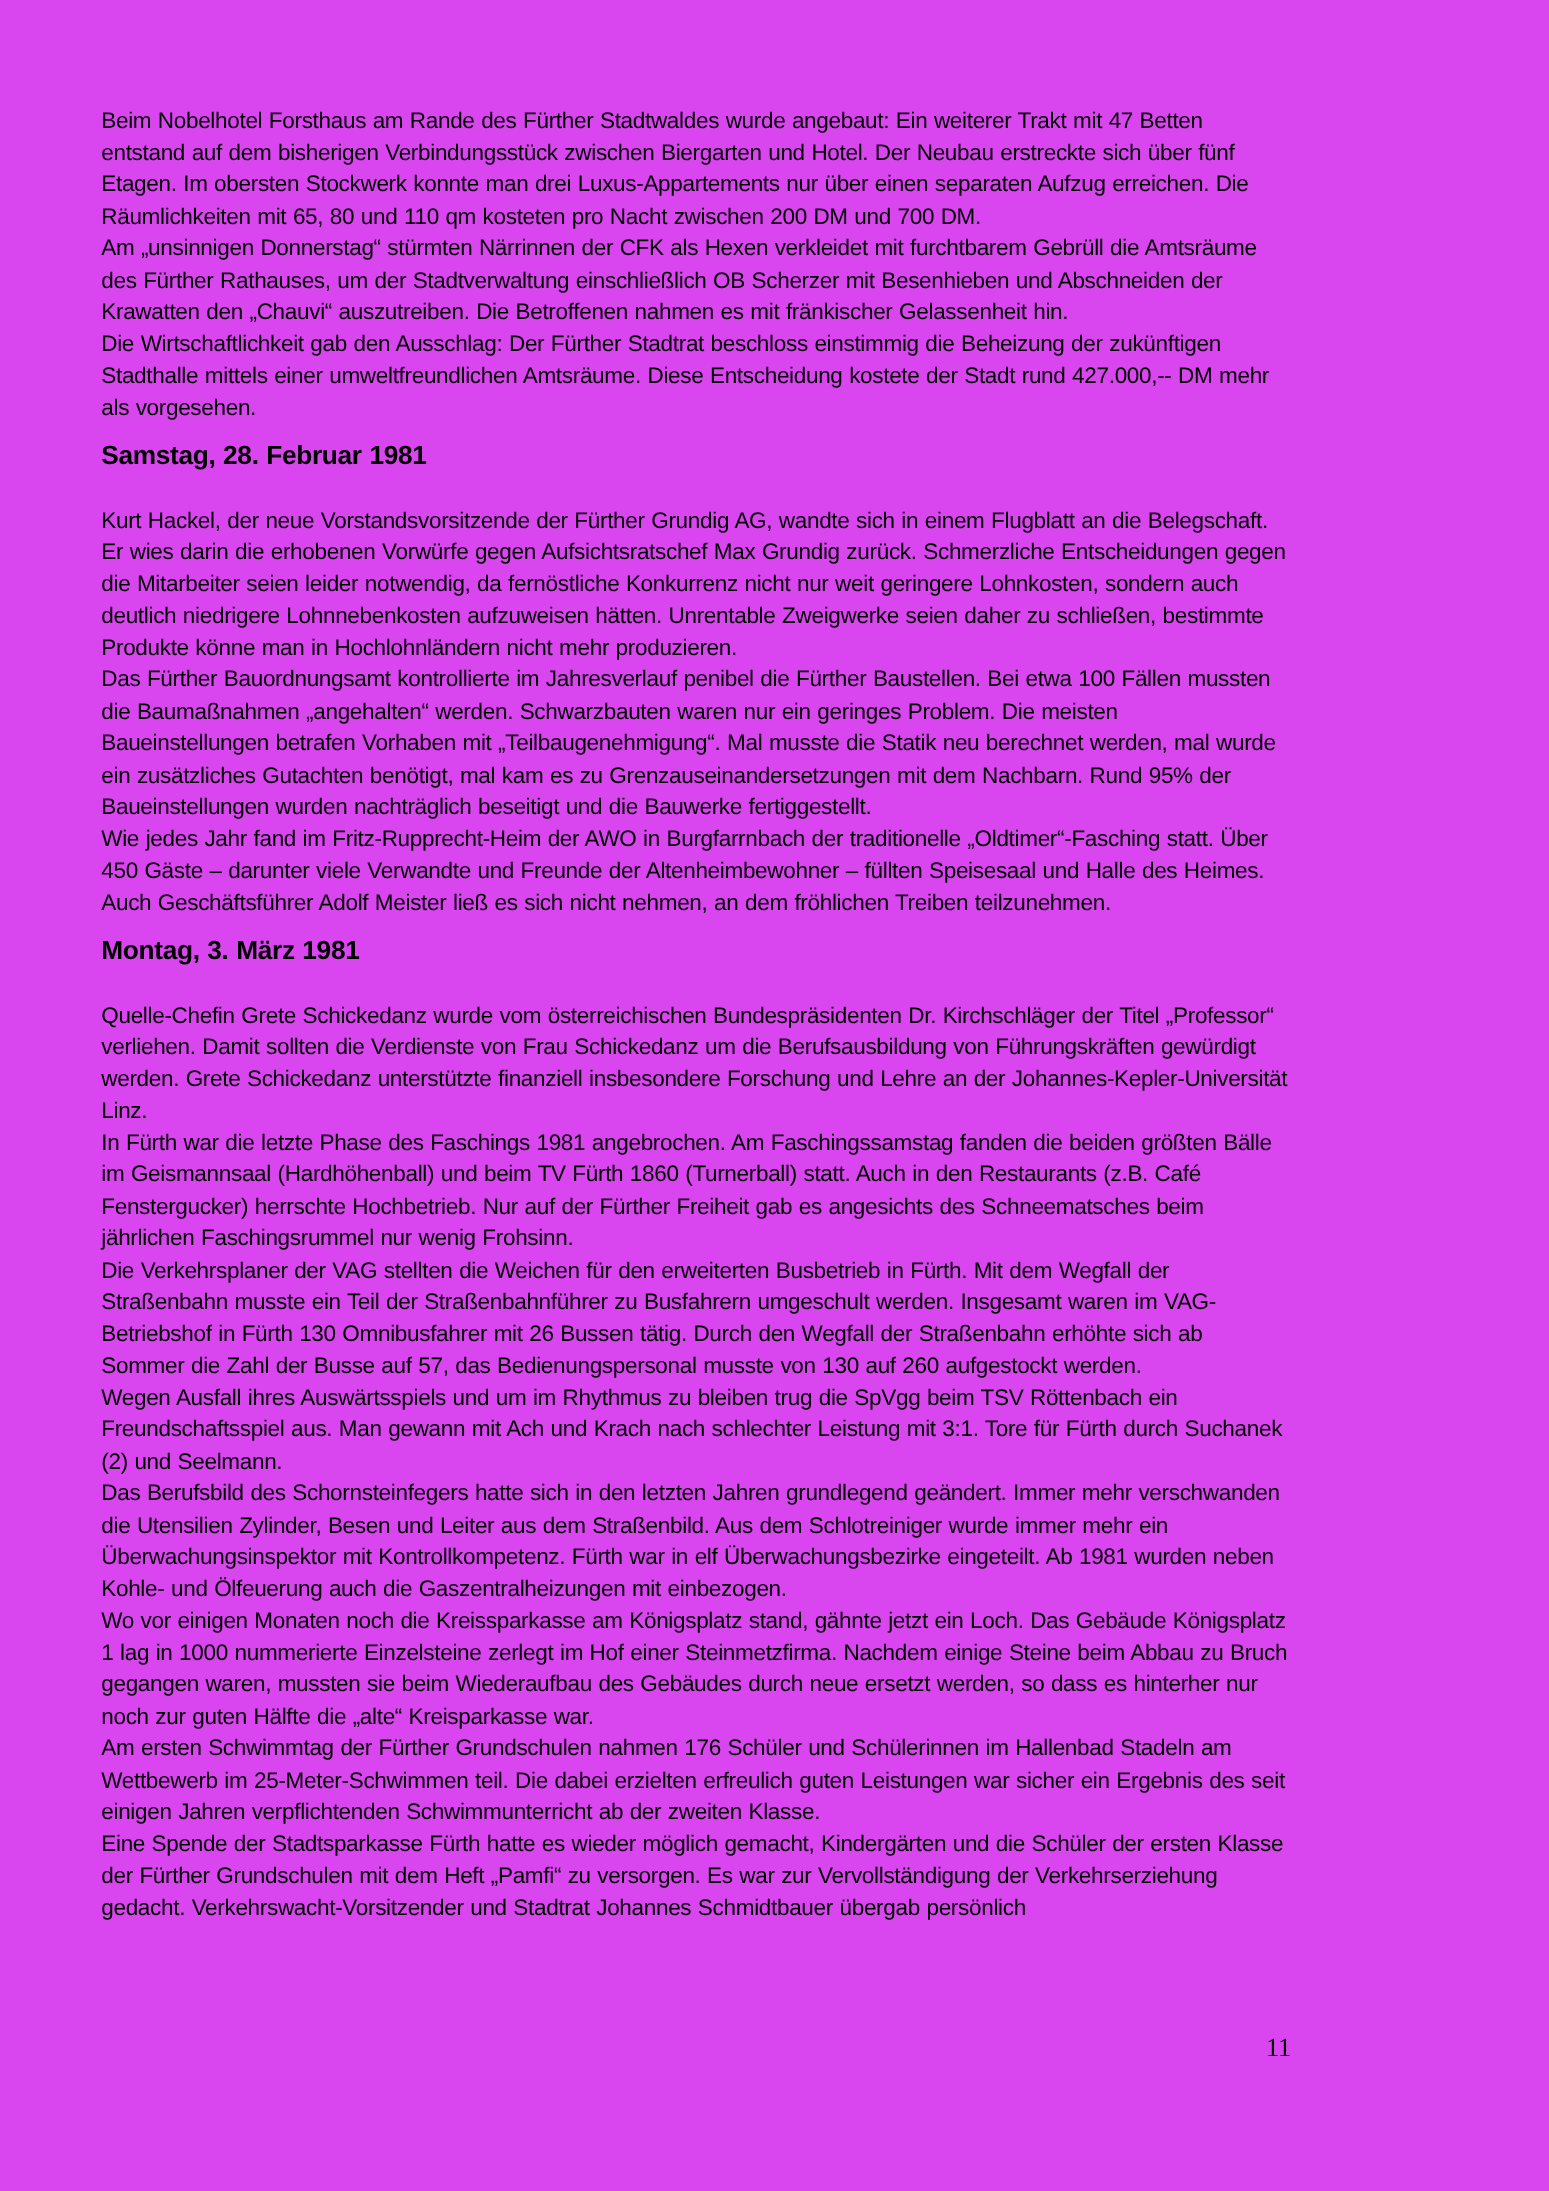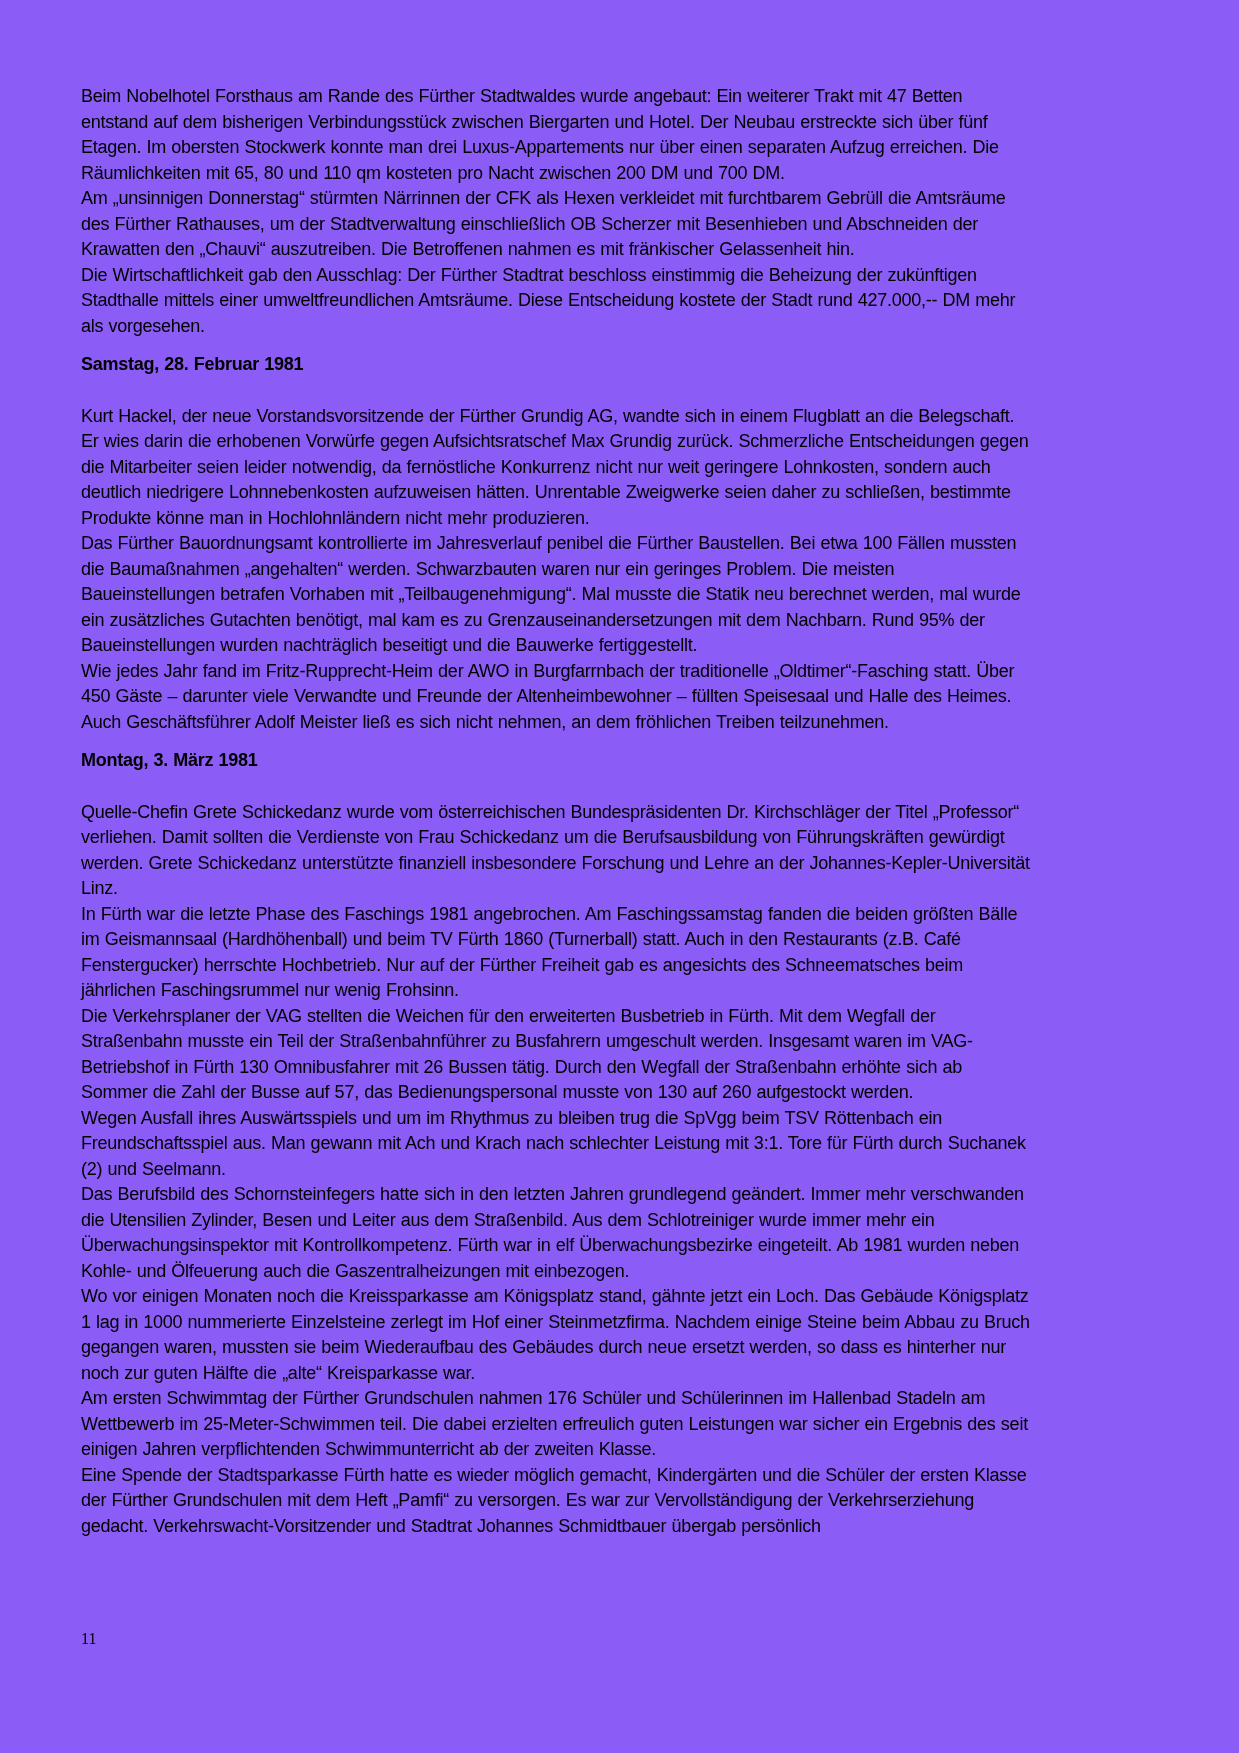--- a/index.html
+++ b/index.html
@@ -4,52 +4,52 @@
 <style>
   html, body {
     margin: 0;
     padding: 0;
     background: #ffffff;
   }
   .page {
     position: relative;
     width: 1239px;
     height: 1753px;
-    background: #8b5cf6;
+    background: #d946ef;
     color: #000000;
     font-family: "Liberation Sans", sans-serif;
     overflow: hidden;
   }
   .content {
     position: absolute;
     left: 81px;
     top: 84px;
     width: 952px;
     font-size: 18px;
     line-height: 25.5px;
     letter-spacing: -0.25px;
     word-spacing: 0.5px;
   }
   .content p.paragraph {
     margin: 0;
   }
   .content h3.heading {
-    font-size: 18px;
+    font-size: 21px;
     line-height: 25.5px;
     font-weight: bold;
     margin: 13px 0 26px 0;
   }
   .page-number {
     position: absolute;
     left: 81px;
     top: 1626px;
     width: 952px;
-    text-align: left;
+    text-align: right;
     font-family: "Liberation Serif", serif;
-    font-size: 16px;
+    font-size: 21px;
     line-height: 25px;
     color: #000000;
   }
 </style>
 </head>
 <body>
 
 <div class="page">
   <div class="content">
       <p class="paragraph">Beim Nobelhotel Forsthaus am Rande des Fürther Stadtwaldes wurde angebaut: Ein weiterer Trakt mit 47 Betten entstand auf dem bisherigen Verbindungsstück zwischen Biergarten und Hotel. Der Neubau erstreckte sich über fünf Etagen. Im obersten Stockwerk konnte man drei Luxus-Appartements nur über einen separaten Aufzug erreichen. Die Räumlichkeiten mit 65, 80 und 110 qm kosteten pro Nacht zwischen 200 DM und 700 DM.</p>

